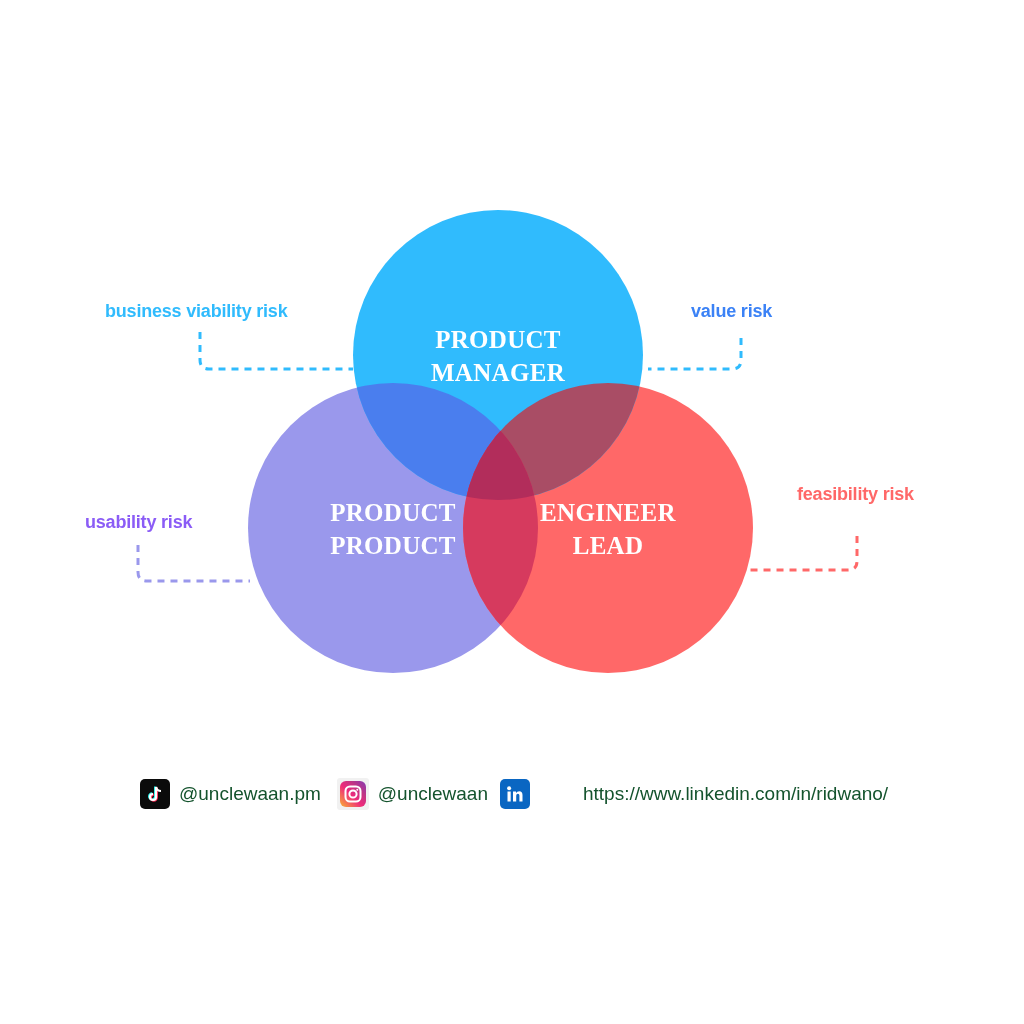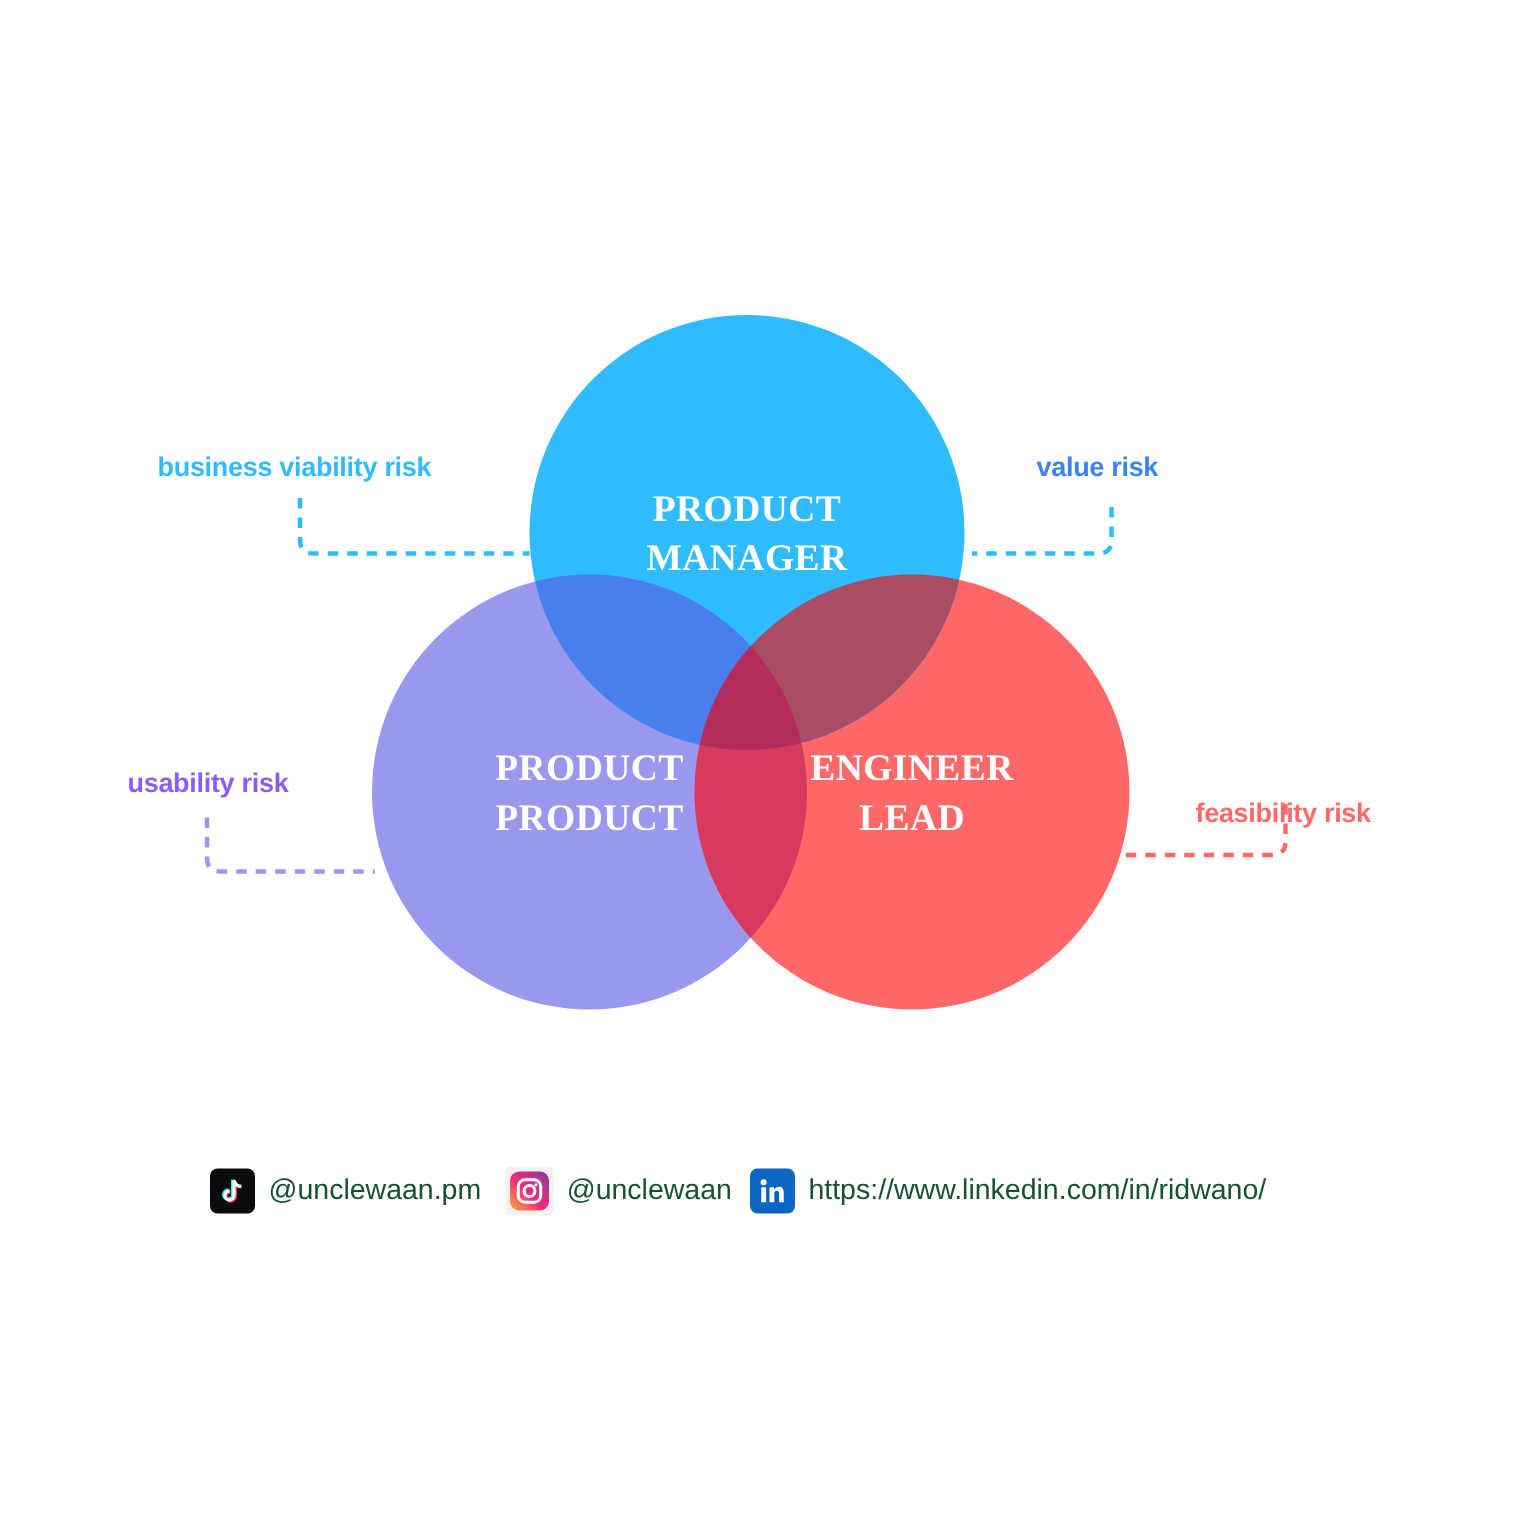--- a/index.html
+++ b/index.html
@@ -74,21 +74,21 @@
     <span>PRODUCT</span>
   </div>
   <div class="circle-label" style="left:508px; top:496px; width:200px;">
     <span>ENGINEER</span>
     <span>LEAD</span>
   </div>
 
   <div class="risk-label" style="left:105px; top:301px; color:#30bbfd;">business viability risk</div>
   <div class="risk-label" style="left:691px; top:301px; color:#3b82f6;">value risk</div>
   <div class="risk-label" style="left:85px; top:512px; color:#8b5cf6;">usability risk</div>
-  <div class="risk-label" style="left:797px; top:532px; color:#ff6868;">feasibility risk</div>
+  <div class="risk-label" style="left:797px; top:484px; color:#ff6868;">feasibility risk</div>
 
   <div class="footer">
     <div class="item">
       <div class="icon tiktok-icon">
         <svg width="20" height="20" viewBox="0 0 20 20">
           <path d="M11 3 L11 13 A3 3 0 1 1 8 10" fill="none" stroke="#25f4ee" stroke-width="2.4" transform="translate(-0.8,-0.6)"></path>
           <path d="M11 3 L11 13 A3 3 0 1 1 8 10" fill="none" stroke="#fe2c55" stroke-width="2.4" transform="translate(0.8,0.6)"></path>
           <path d="M11 3 L11 13 A3 3 0 1 1 8 10" fill="none" stroke="#ffffff" stroke-width="2.2"></path>
           <path d="M11 3 Q12 7 16 7" fill="none" stroke="#ffffff" stroke-width="2.2"></path>
         </svg>
@@ -100,21 +100,21 @@
         <div class="insta-icon">
           <svg width="20" height="20" viewBox="0 0 20 20">
             <rect x="2.5" y="2.5" width="15" height="15" rx="4.5" fill="none" stroke="#fff" stroke-width="2"></rect>
             <circle cx="10" cy="10" r="3.6" fill="none" stroke="#fff" stroke-width="2"></circle>
             <circle cx="14.3" cy="5.8" r="1" fill="#fff"></circle>
           </svg>
         </div>
       </div>
       <span>@unclewaan</span>
     </div>
-    <div class="item" style="margin-left:2px;">
+    <div class="item" style="margin-left:2px;gap:44px;">
       <div class="icon linkedin-icon" style="margin-right:9px;">
         <svg width="20" height="20" viewBox="0 0 20 20">
           <rect x="2.5" y="7.5" width="3.2" height="10" fill="#fff"></rect>
           <circle cx="4.1" cy="4.2" r="2" fill="#fff"></circle>
           <path d="M8 7.5 L11 7.5 L11 9 Q12 7.2 14.3 7.2 Q17.5 7.2 17.5 11 L17.5 17.5 L14.4 17.5 L14.4 11.5 Q14.4 9.8 12.9 9.8 Q11.2 9.8 11.2 11.8 L11.2 17.5 L8 17.5 Z" fill="#fff"></path>
         </svg>
       </div>
       <span>https://www.linkedin.com/in/ridwano/</span>
     </div>
   </div>

